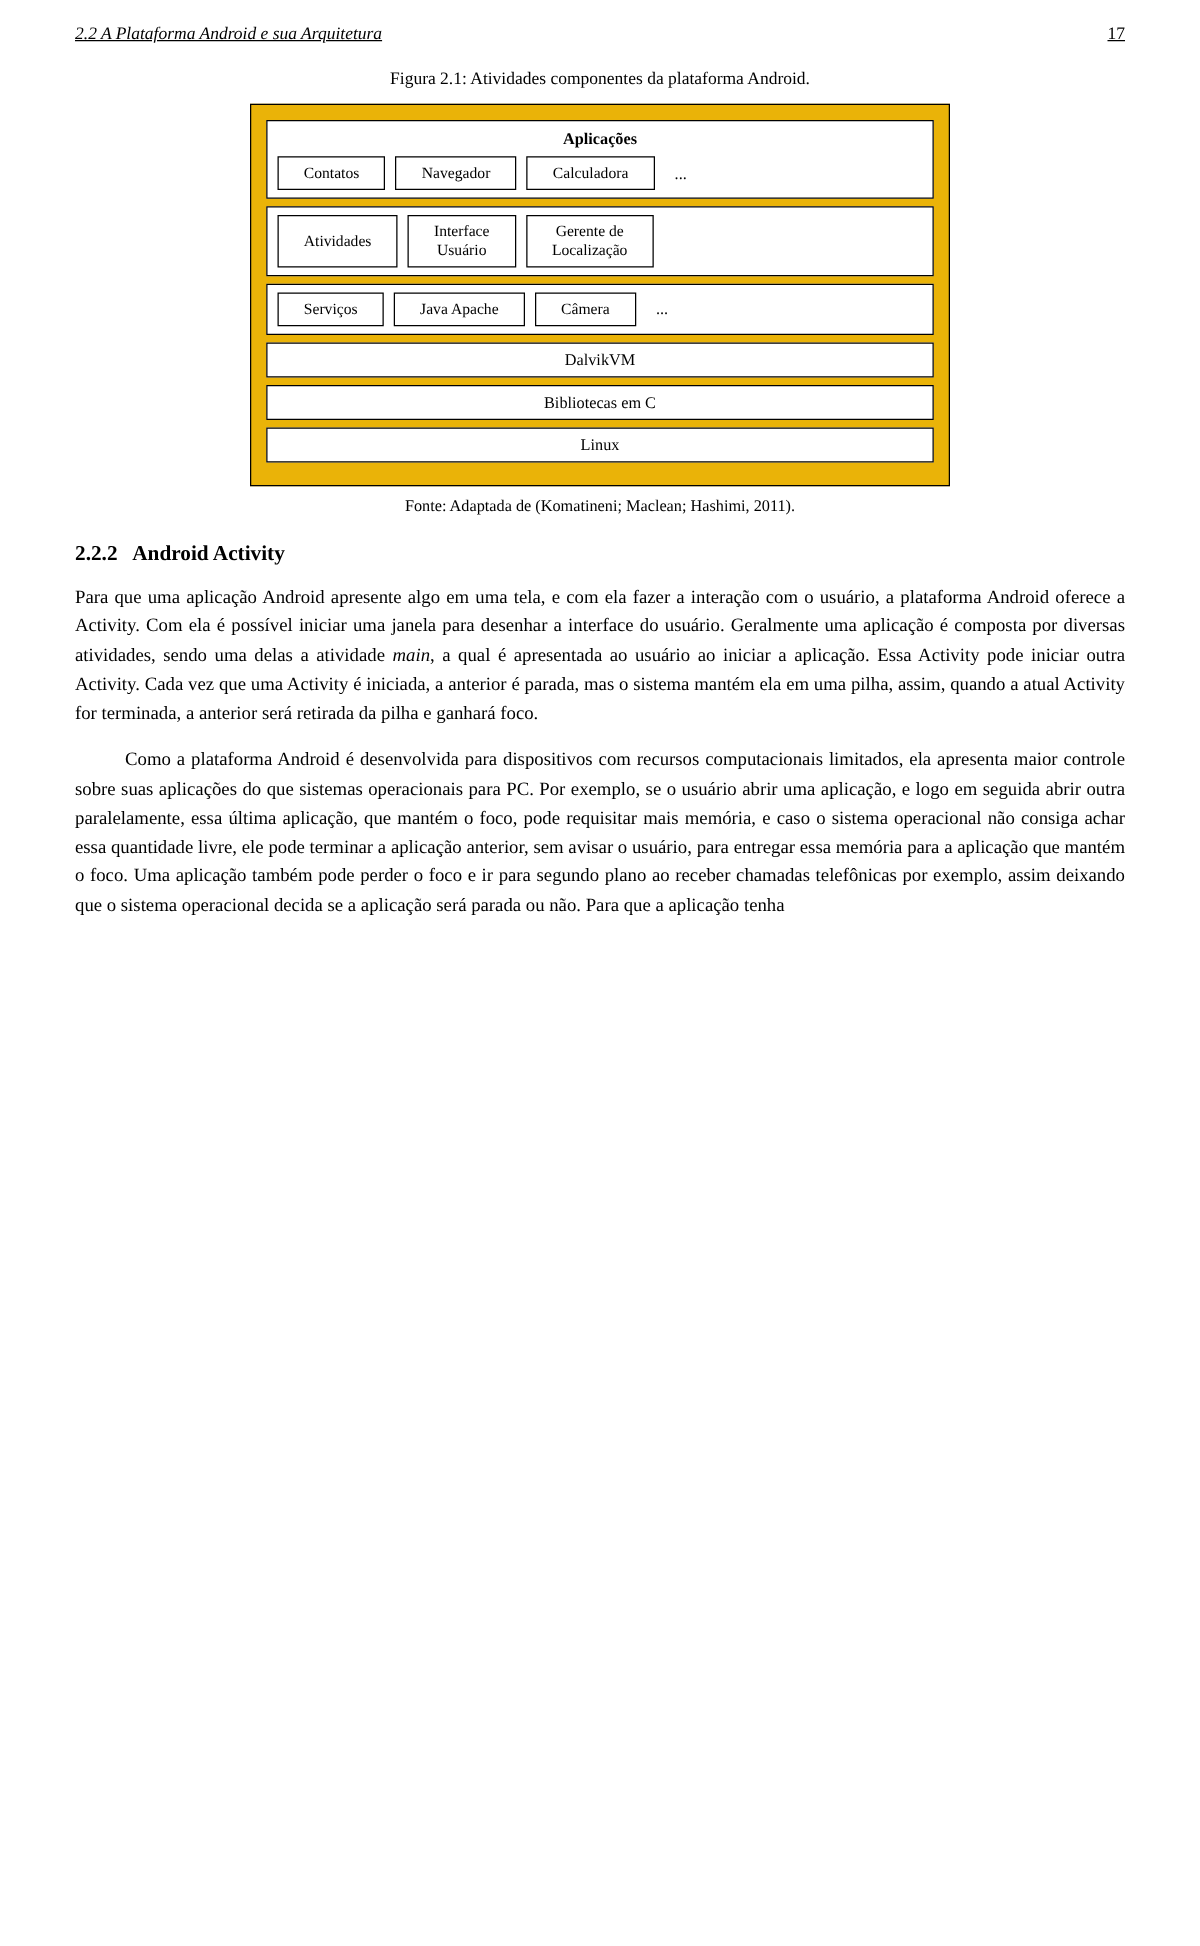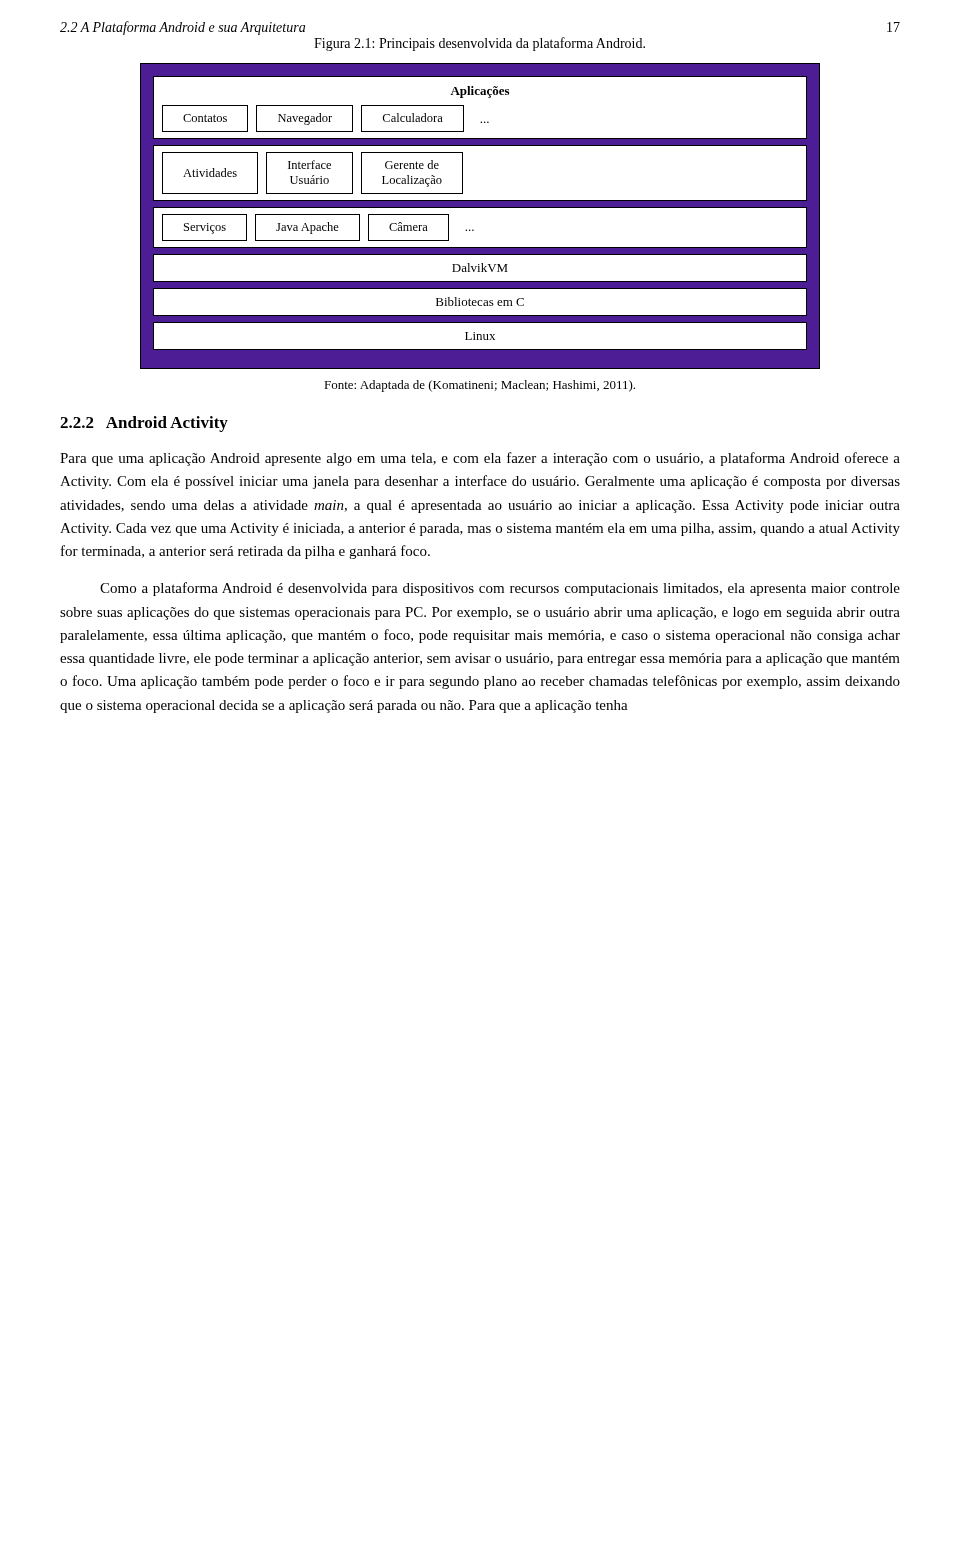--- a/index.html
+++ b/index.html
@@ -14,44 +14,45 @@
       font-size: 15px;
       color: #000000;
       width: 960px;
       padding: 20px 60px 40px 60px;
     }
 
     .page-header {
       display: flex;
       justify-content: space-between;
       align-items: center;
-      margin-bottom: 0;
+      margin-bottom: 20px;
       font-size: 14px;
+      text-decoration: underline;
     }
 
     .page-header-left {
       font-style: italic;
     }
 
     .page-header-right {
       font-size: 14px;
     }
 
     .figure-title {
       text-align: center;
       font-size: 14px;
       margin-bottom: 10px;
     }
 
     .diagram-container {
       border: 1.5px solid #000;
       margin: 11px auto 8px auto;
-      width: 680px;
+      width: 560px;
       padding: 12px;
-      background: #4c1d95;
+      background: #eab308;
     }
 
     .diagram-layer-title {
       text-align: center;
       font-size: 13px;
       font-weight: bold;
       margin-bottom: 6px;
     }
 
     .diagram-boxes-row {
@@ -150,21 +151,21 @@
     }
   </style>
 </head>
 <body>
 
 <div class="page-header">
   <span class="page-header-left">2.2  A Plataforma Android e sua Arquitetura</span>
   <span class="page-header-right">17</span>
 </div>
 
-<div class="figure-title">Figura 2.1: Principais desenvolvida da plataforma Android.</div>
+<div class="figure-title">Figura 2.1: Atividades componentes da plataforma Android.</div>
 
 <div class="diagram-container">
 
   <div class="aplicacoes-layer">
     <div class="diagram-layer-title">Aplicações</div>
     <div class="diagram-boxes-row">
       <div class="diagram-box">Contatos</div>
       <div class="diagram-box">Navegador</div>
       <div class="diagram-box">Calculadora</div>
       <div class="diagram-ellipsis">...</div>

